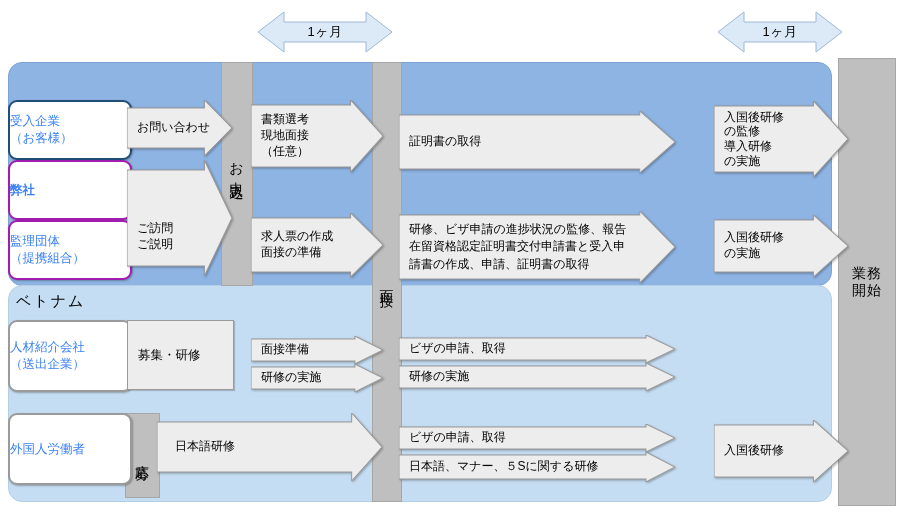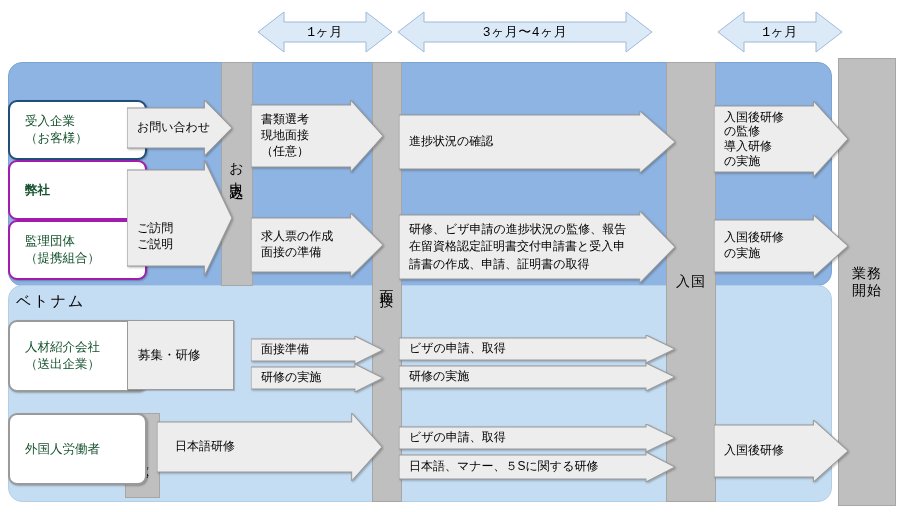--- a/index.html
+++ b/index.html
@@ -13,21 +13,21 @@
     width:900px;
     height:512px;
     overflow:hidden;
     background:#ffffff;
   }
 
   
   .tl{
     position:absolute;
     display:flex;align-items:center;justify-content:center;
-    color:#000;font-size:13px;letter-spacing:.5px;font-family:Liberation Mono, monospace;
+    color:#000;font-size:13px;letter-spacing:.5px;
   }
   .tl .tl-body{
     position:absolute;left:0;top:0;width:100%;height:100%;
   }
   .tl .tl-label{position:relative;z-index:3;}
 
   
   .band{
     position:absolute;
     border-radius:14px;
@@ -36,22 +36,22 @@
   .band-vn{background:#C5DDF2;border:1px solid #b3cfe8;}
   .band-title{
     position:absolute;color:#000;font-size:15px;letter-spacing:2px;
   }
 
   
   .rolebox{
     position:absolute;background:#ffffff;
     border:2px solid #a21caf;border-radius:9px;
     display:flex;align-items:center;justify-content:flex-start;
-    font-size:12.5px;color:#14532d;line-height:1.35;
-    padding-left:15px;
+    font-size:12.5px;color:#3b82f6;line-height:1.35;
+    padding-left:0;
     box-shadow:1px 1px 2px rgba(0,0,0,.28);
   }
   .rolebox.accent{border-color:#1F4E79;}
 
   
   .gbar{
     position:absolute;background:#BFBFBF;border:1px solid #a6a6a6;
     display:flex;align-items:center;justify-content:center;
     color:#000;font-size:14px;
   }
@@ -89,47 +89,38 @@
 
 <div id="canvas">
 
   <div class="tl" style="left:258px;top:10px;width:134px;height:44px;">
     <svg class="tl-body" viewBox="0 0 134 44" preserveAspectRatio="none">
       <polygon points="0,22 26,2 26,12 108,12 108,2 134,22 108,42 108,32 26,32 26,42" fill="#DCE9F7" stroke="#9CB9D8" stroke-width="1"></polygon>
     </svg>
     <span class="tl-label">1ヶ月</span>
   </div>
 
-  <div class="tl" style="left:398px;top:10px;width:254px;height:44px;">
-    <svg class="tl-body" viewBox="0 0 254 44" preserveAspectRatio="none">
-      <polygon points="0,22 26,2 26,12 228,12 228,2 254,22 228,42 228,32 26,32 26,42" fill="#DCE9F7" stroke="#9CB9D8" stroke-width="1"></polygon>
-    </svg>
-    <span class="tl-label">3ヶ月〜4ヶ月</span>
-  </div>
 
   <div class="tl" style="left:718px;top:10px;width:124px;height:44px;">
     <svg class="tl-body" viewBox="0 0 124 44" preserveAspectRatio="none">
       <polygon points="0,22 26,2 26,12 98,12 98,2 124,22 98,42 98,32 26,32 26,42" fill="#DCE9F7" stroke="#9CB9D8" stroke-width="1"></polygon>
     </svg>
     <span class="tl-label">1ヶ月</span>
   </div>
 
   <div class="band band-jp" style="left:8px;top:62px;width:822px;height:222px;"></div>
   <div class="band-title" style="left:22px;top:70px;margin-top:47px;">日本</div>
 
   <div class="band band-vn" style="left:8px;top:285px;width:822px;height:215px;"></div>
   <div class="band-title" style="left:16px;top:292px;">ベトナム</div>
 
   <div class="gbar" style="left:372px;top:62px;width:28px;height:438px;">
     <span class="vtext">面接</span>
   </div>
 
-  <div class="gbar" style="left:666px;top:62px;width:48px;height:438px;">
-    <span class="htext">入国</span>
-  </div>
 
   <div class="gbar" style="left:838px;top:58px;width:56px;height:446px;">
     <span class="htext" style="white-space:pre;">業務
 開始</span>
   </div>
 
   <div class="gbar" style="left:221px;top:62px;width:30px;height:222px;">
     <span class="vtext">お申込み</span>
   </div>
 
@@ -210,21 +201,21 @@
     <svg class="pfill" viewBox="0 0 122 28" preserveAspectRatio="none">
       <polygon points="0,3 96,3 96,0 122,14 96,28 96,25 0,25" fill="#EDEDED" stroke="#9A9A9A" stroke-width="1"></polygon>
     </svg>
     <span class="ptxt nowrap">研修の実施</span>
   </div>
 
   <div class="parrow" style="left:399px;top:111px;width:266px;height:62px;">
     <svg class="pfill" viewBox="0 0 266 62" preserveAspectRatio="none">
       <polygon points="0,4 232,4 232,0 266,31 232,62 232,58 0,58" fill="#EDEDED" stroke="#9A9A9A" stroke-width="1"></polygon>
     </svg>
-    <span class="ptxt nowrap">進捗状況の確認</span>
+    <span class="ptxt nowrap">証明書の取得</span>
   </div>
 
   <div class="parrow" style="left:399px;top:211px;width:266px;height:72px;font-size:12px;">
     <svg class="pfill" viewBox="0 0 266 72" preserveAspectRatio="none">
       <polygon points="0,4 232,4 232,0 266,36 232,72 232,68 0,68" fill="#EDEDED" stroke="#9A9A9A" stroke-width="1"></polygon>
     </svg>
     <span class="ptxt nowrap" style="white-space:pre;line-height:1.45;">研修、ビザ申請の進捗状況の監修、報告
 在留資格認定証明書交付申請書と受入申
 請書の作成、申請、証明書の取得</span>
   </div>

